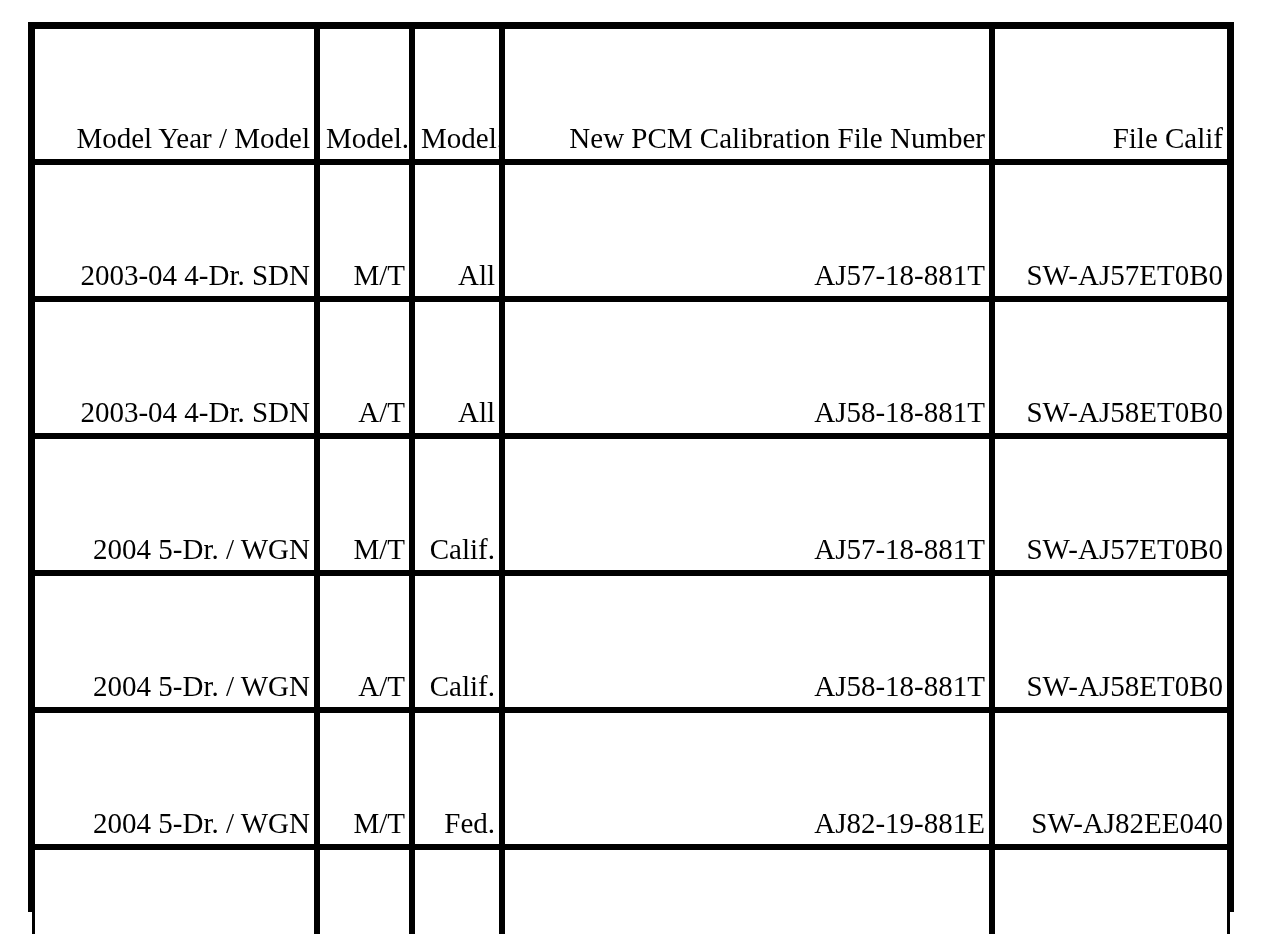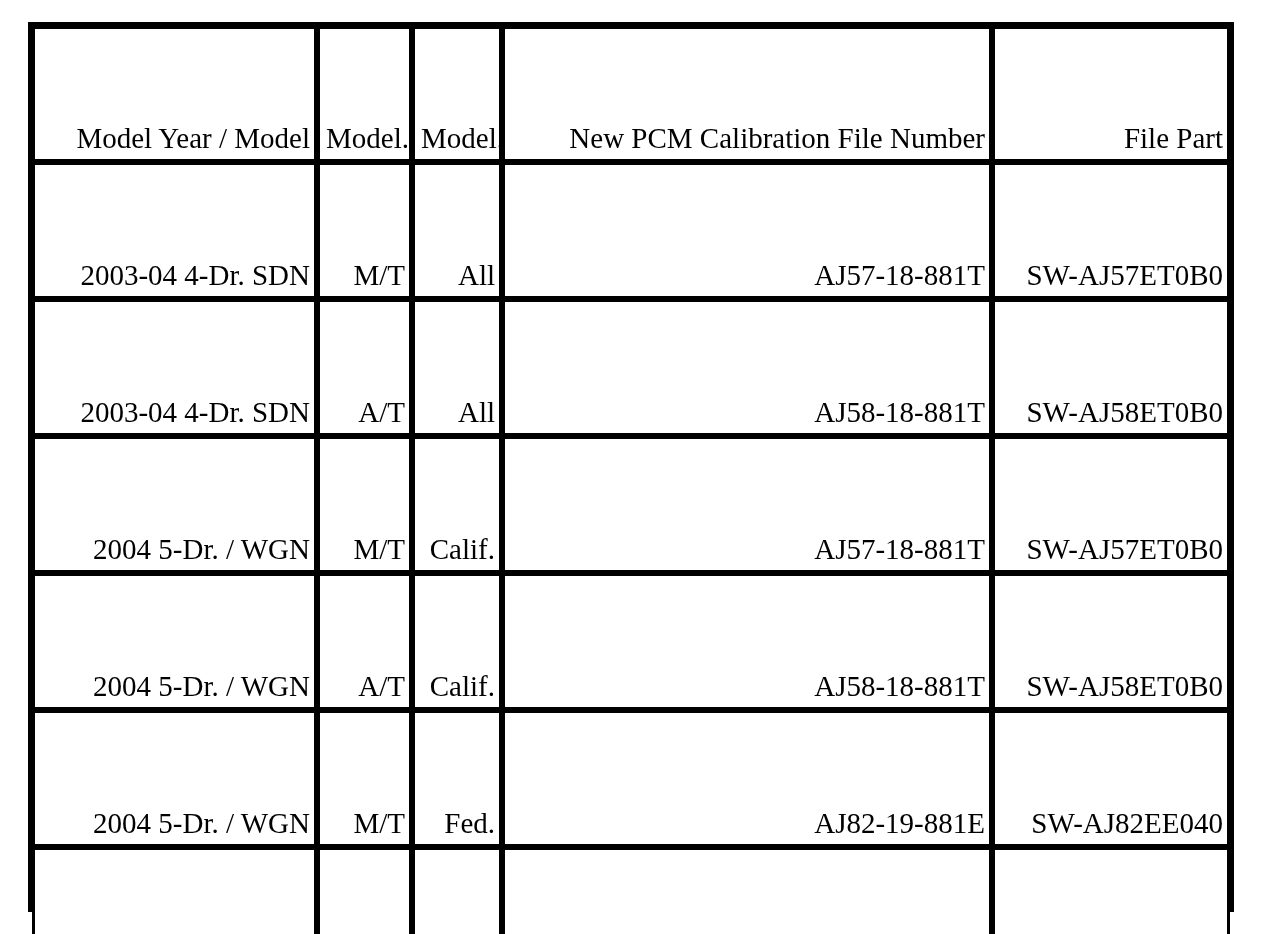--- a/index.html
+++ b/index.html
@@ -76,21 +76,21 @@
           <col class="c3">
           <col class="c4">
           <col class="c5">
       </colgroup>
       <thead>
         <tr class="head">
           <th>Model Year / Model</th>
           <th>Model.</th>
           <th>Model.</th>
           <th>New PCM Calibration File Number</th>
-          <th>File Part</th>
+          <th>File Calif</th>
         </tr>
       </thead>
       <tbody>
         <tr class="body">
           <td>2003-04 4-Dr. SDN</td>
           <td>M/T</td>
           <td>All</td>
           <td>AJ57-18-881T</td>
           <td>SW-AJ57ET0B0</td>
         </tr>

